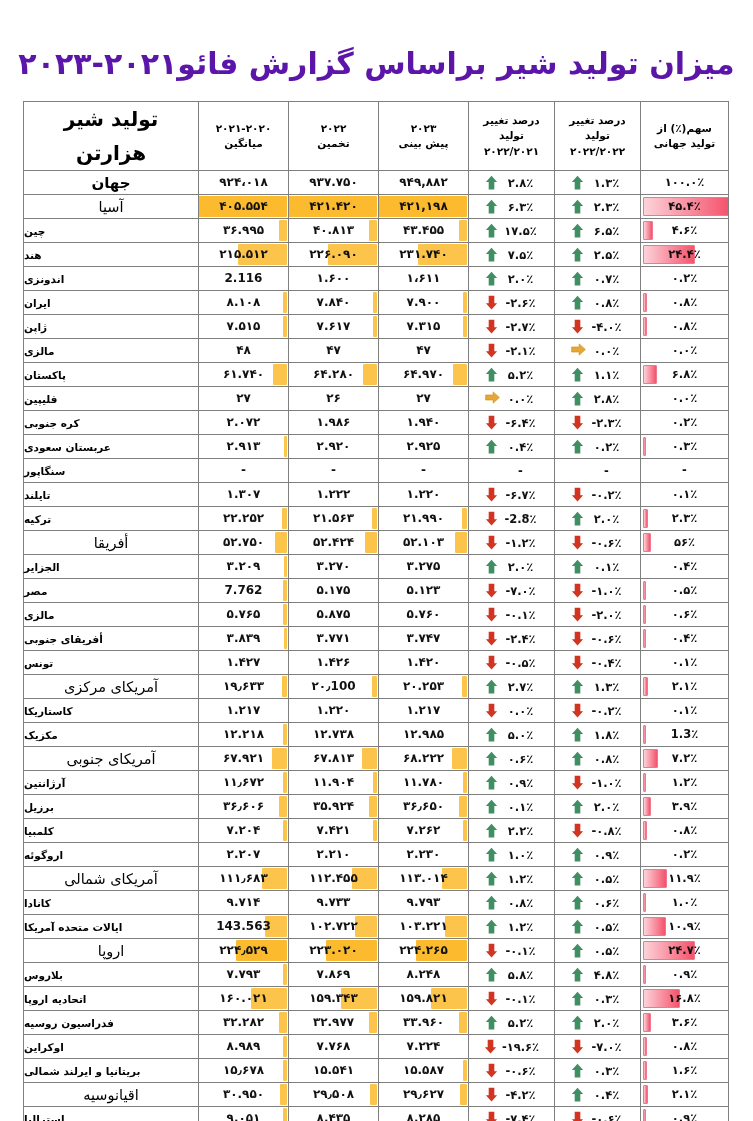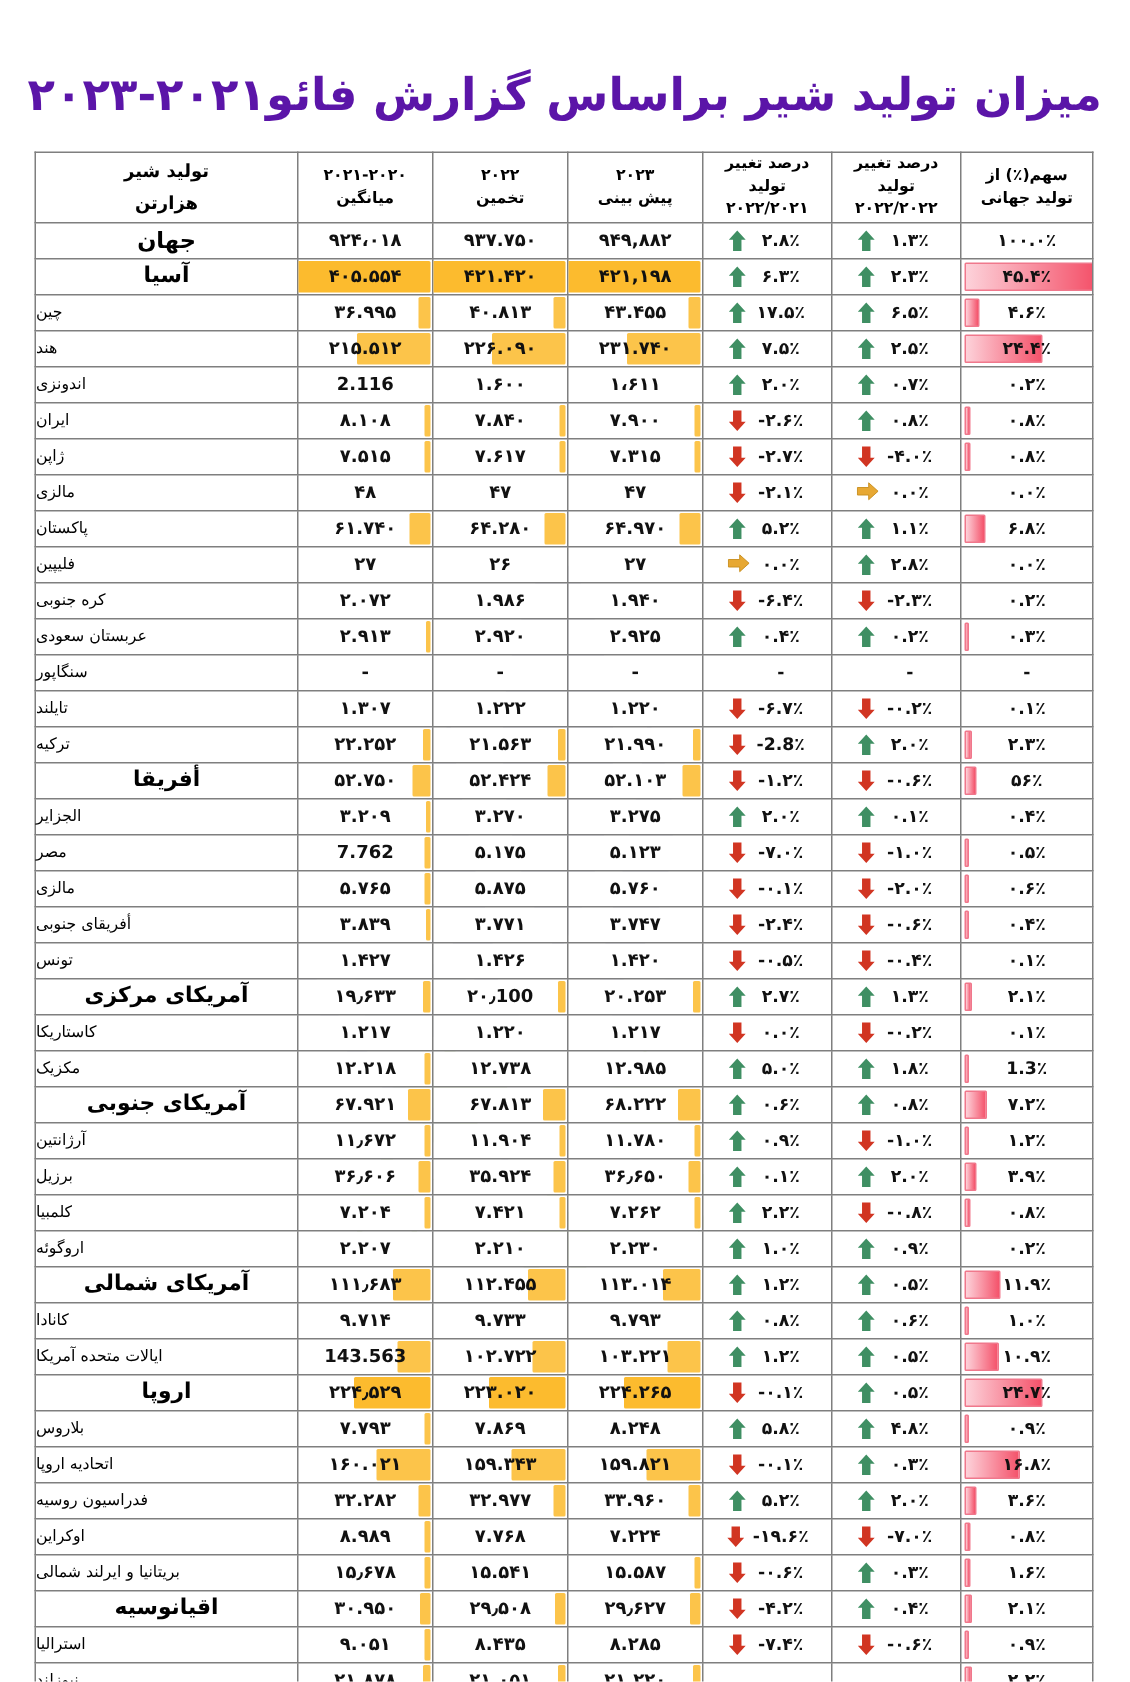--- a/index.html
+++ b/index.html
@@ -77,43 +77,43 @@
     background: #ffffff;
     font-size: 10.5px;
     font-weight: bold;
     color: #000;
     text-align: center;
     line-height: 1.45;
     padding: 6px 3px;
     border: 1px solid #3f3f3f;
   }
   thead th.hdr-name {
-    font-size: 12px;
+    font-size: 20px;
     line-height: 1.7;
     letter-spacing: -0.3px;
   }
   thead th .hl { display: block; }
 
   
   tr.r-region > td { border-top: 2px solid #555; border-bottom: 2px solid #555; }
   tr.r-region > td.name-cell {
     font-size: 14.5px;
-    font-weight: bold;
+    font-weight: normal;
   }
   tr.r-country > td { border-top: none; border-bottom: none; }
   tr.r-country > td.name-cell,
   tr.r-country > td.num-cell,
   tr.r-country > td.pct-cell,
   tr.r-country > td.share-cell {
     border-top: 1px dotted #9a9a9a;
     border-bottom: 1px dotted #9a9a9a;
   }
   tr.r-country > td.name-cell {
     font-size: 10.5px;
-    font-weight: normal;
+    font-weight: bold;
   }
   tr.r-world > td { border-top: 2px solid #333; border-bottom: 2px solid #333; }
   tr.r-world > td.name-cell { font-size: 15px; font-weight: bold; }
 
   td.name-cell {
     text-align: center;
     color: #000;
     height: 23px;
     background: #fff;
     border-right: 2px solid #555;

